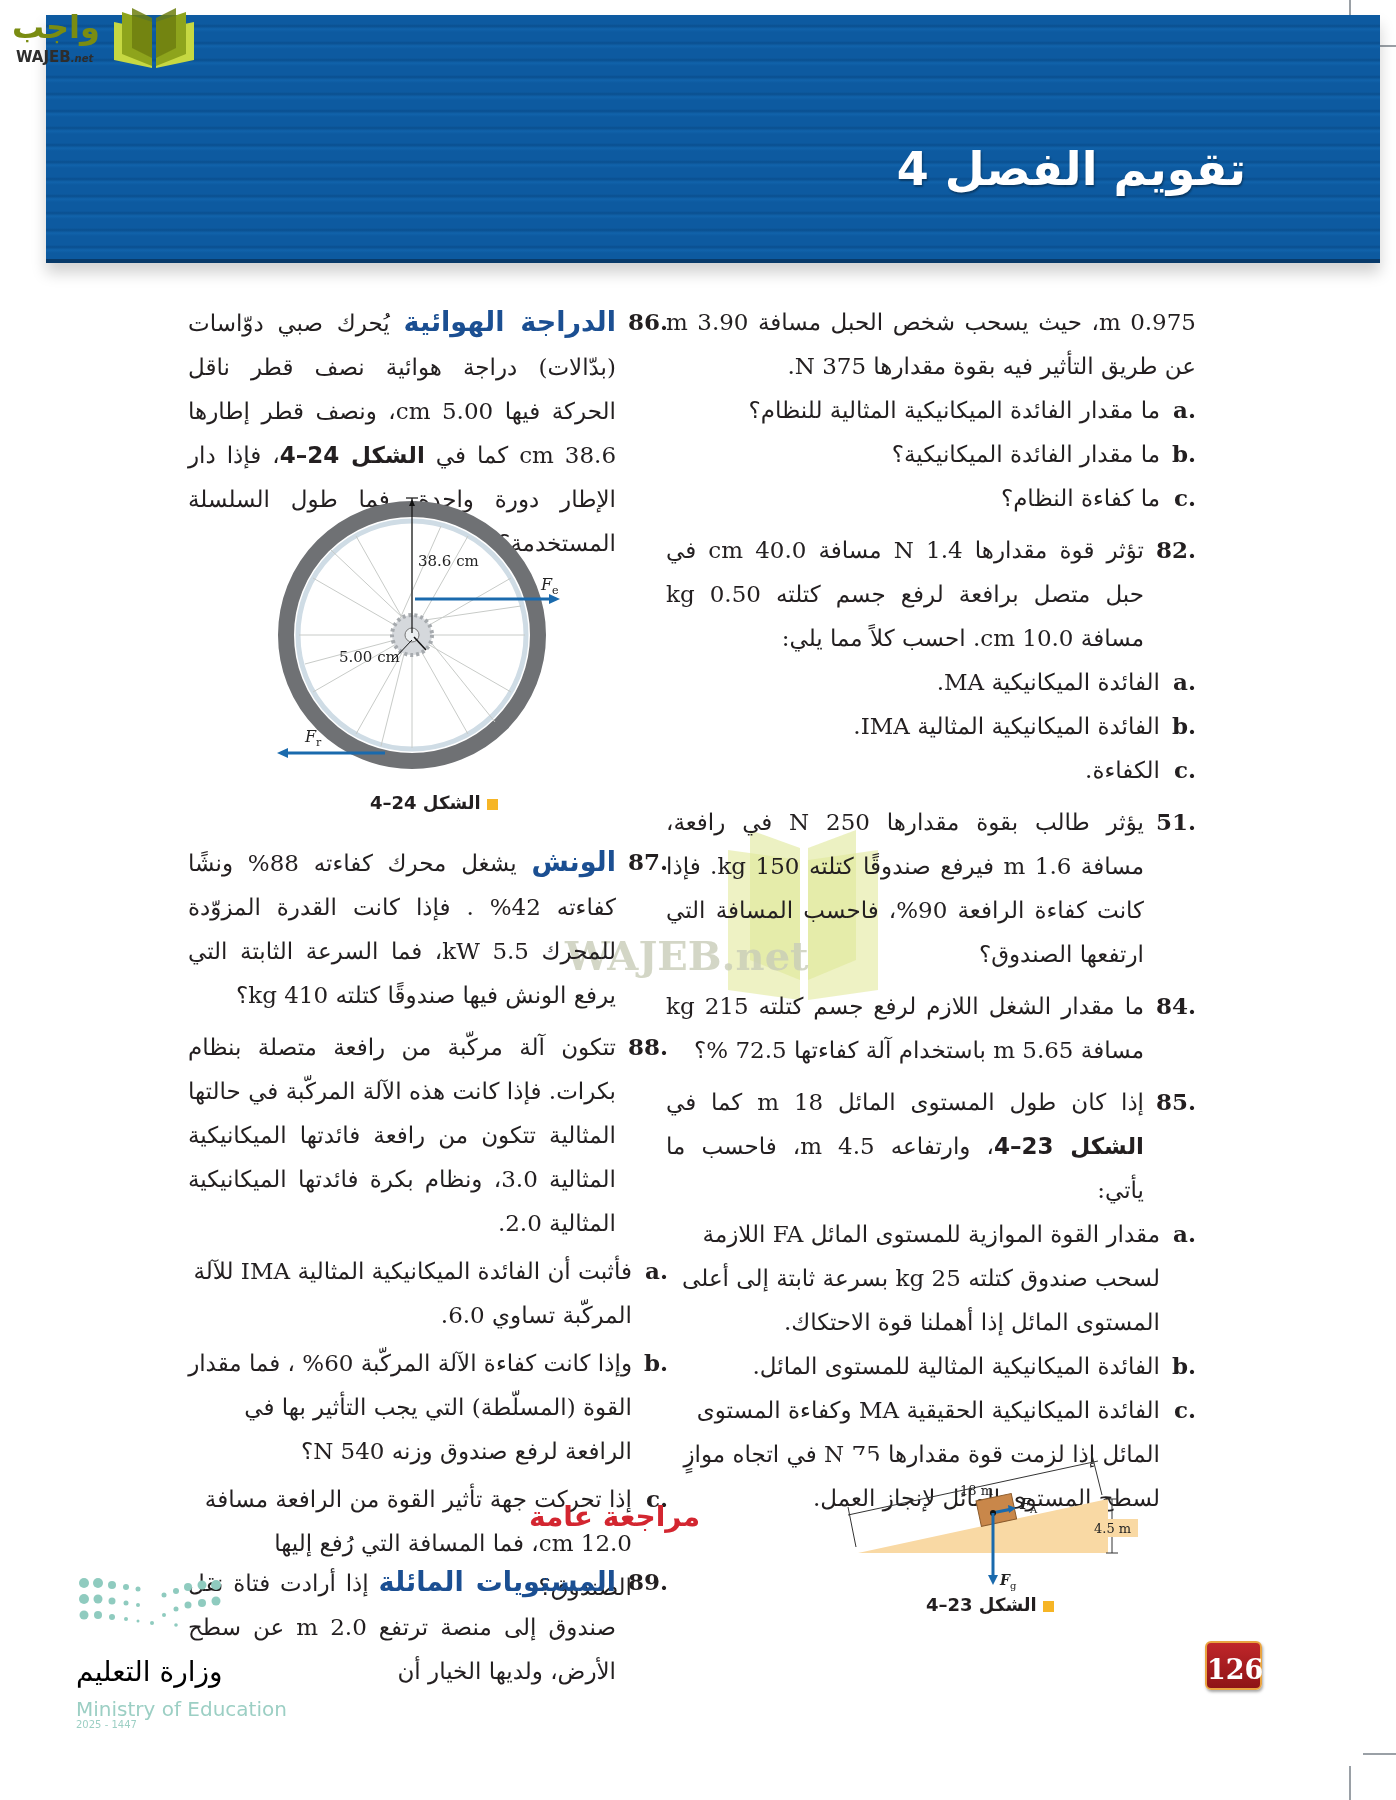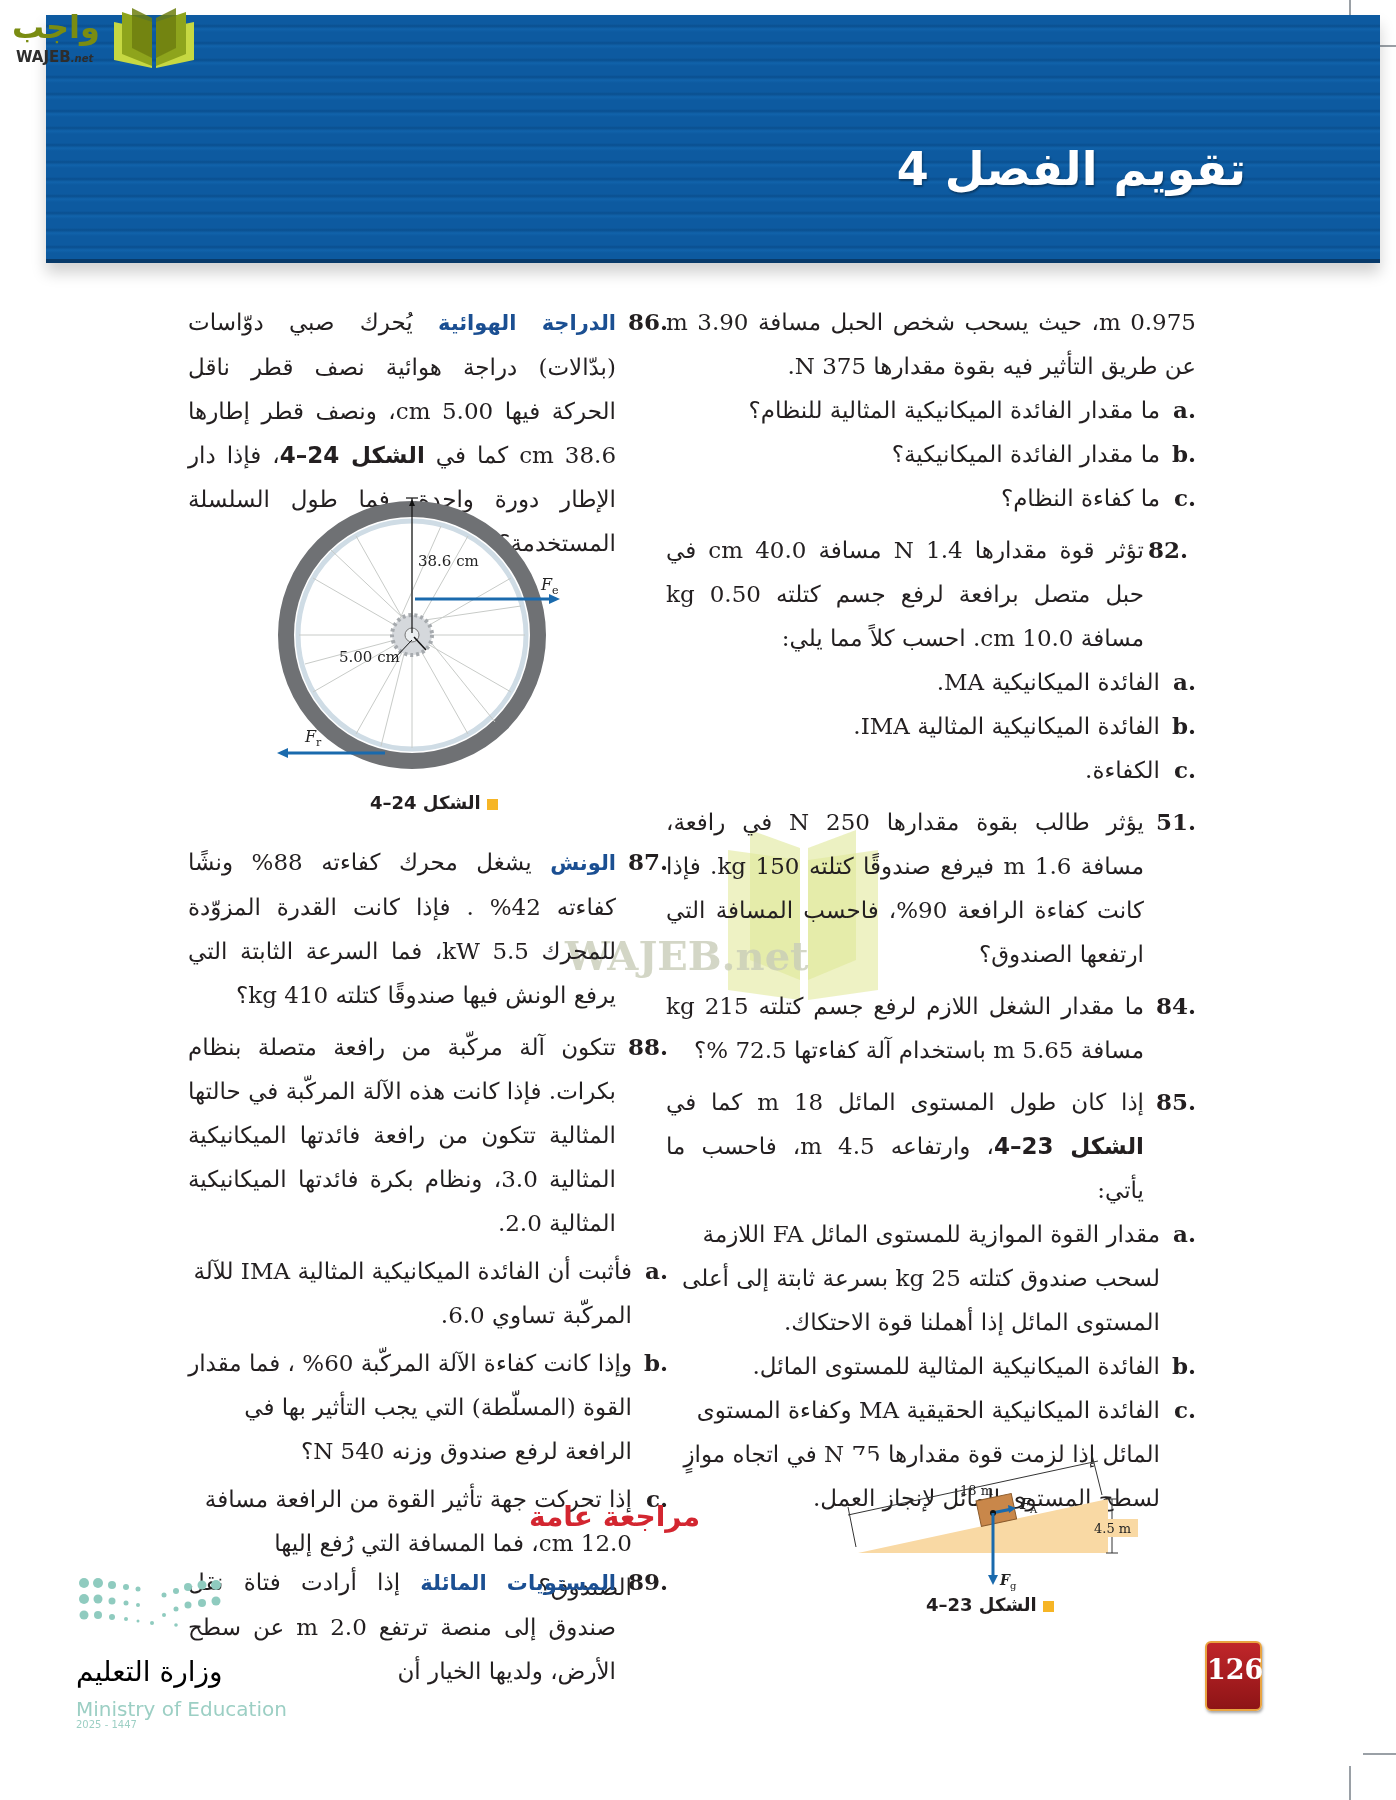--- a/index.html
+++ b/index.html
@@ -29,21 +29,21 @@
   .logo-en small { font-size: 10px; font-style: italic; }
   .logo-book { position: absolute; left: 104px; top: 4px; }
 
   
   .col { position: absolute; direction: rtl; font-size: 23px; line-height: 44px; }
   .col-right { right: 200px; width: 530px; top: 300px; }
   .col-left  { left: 188px; width: 480px; top: 300px; }
 
   .q { position: relative; padding-right: 52px; margin-bottom: 8px; }
   .q-num { position: absolute; right: 0; top: 0; font-weight: bold; font-family: "DejaVu Serif", serif; direction: ltr; }
-  .q-keyword { color: #1b4f92; font-family: "DejaVu Sans", sans-serif; font-weight: bold; font-size: 21px; }
+  .q-keyword { color: #1b4f92; font-family: "DejaVu Sans", sans-serif; font-weight: bold; font-size: 27px; }
   .q-text { display: block; text-align: justify; }
   .sub { position: relative; padding-right: 36px; }
   .sub-letter { position: absolute; right: 0; top: 0; font-weight: bold; direction: ltr; }
   .fig-ref { font-weight: bold; font-family: "DejaVu Sans", sans-serif; }
 
   
   .figure { position: absolute; }
   .fig-caption { position: absolute; direction: rtl; font-family: "DejaVu Sans", sans-serif; font-weight: bold; font-size: 18px; color: #231f20; white-space: nowrap; }
   .fig-caption .sq { display: inline-block; width: 11px; height: 11px; background: #f6b526; margin-left: 6px; vertical-align: middle; }
 
@@ -53,21 +53,21 @@
   .watermark { position: absolute; left: 560px; top: 820px; width: 400px; height: 180px; pointer-events: none; }
 
   
   .ministry { position: absolute; left: 72px; top: 1575px; width: 260px; height: 160px; }
   .min-ar { position: absolute; left: 4px; top: 80px; font-family: "DejaVu Sans", sans-serif; font-size: 28px; color: #000000; direction: rtl; text-align: right; }
   .min-en { position: absolute; left: 4px; top: 122px; font-family: "DejaVu Sans", sans-serif; font-size: 20px; color: #9ccfc4; }
   .min-year { position: absolute; left: 4px; top: 144px; font-family: "DejaVu Sans", sans-serif; font-size: 10px; color: #9ccfc4; }
 
   
   .page-num {
-    position: absolute; left: 1205px; top: 1641px; width: 57px; height: 70px;
+    position: absolute; left: 1205px; top: 1641px; width: 57px; height: 49px;
     background: linear-gradient(180deg, #c0262a, #8e1416); border: 2px solid #e9a441; border-radius: 6px;
     color: #fff; font-weight: bold; font-size: 27px; text-align: center; line-height: 53px; font-family: "DejaVu Serif", serif;
     box-shadow: 1px 2px 3px rgba(0,0,0,0.35);
   }
   svg text { font-family: "DejaVu Serif", serif; }
 </style>
 </head>
 <body>
 
 <div class="crop" style="left:1349px;top:0;width:2px;height:34px;"></div>
@@ -112,21 +112,21 @@
       <span>ما مقدار الفائدة الميكانيكية؟</span>
     </div>
     <div class="sub">
       <span class="sub-letter">c.</span>
       <span>ما كفاءة النظام؟</span>
     </div>
   </div>
 
   <div class="q" style="padding-right:0;">
     <div style="position:relative;padding-right:52px;">
-      <span class="q-num" style="right:8px;text-align:right;">82.</span>
+      <span class="q-num" style="right:0;text-align:right;">82.</span>
       <span class="q-text">تؤثر قوة مقدارها 1.4 N مسافة 40.0 cm في حبل متصل برافعة لرفع جسم كتلته 0.50 kg مسافة 10.0 cm. احسب كلاً مما يلي:</span>
     </div>
     <div class="sub">
       <span class="sub-letter">a.</span>
       <span>الفائدة الميكانيكية MA.</span>
     </div>
     <div class="sub">
       <span class="sub-letter">b.</span>
       <span>الفائدة الميكانيكية المثالية IMA.</span>
     </div>

